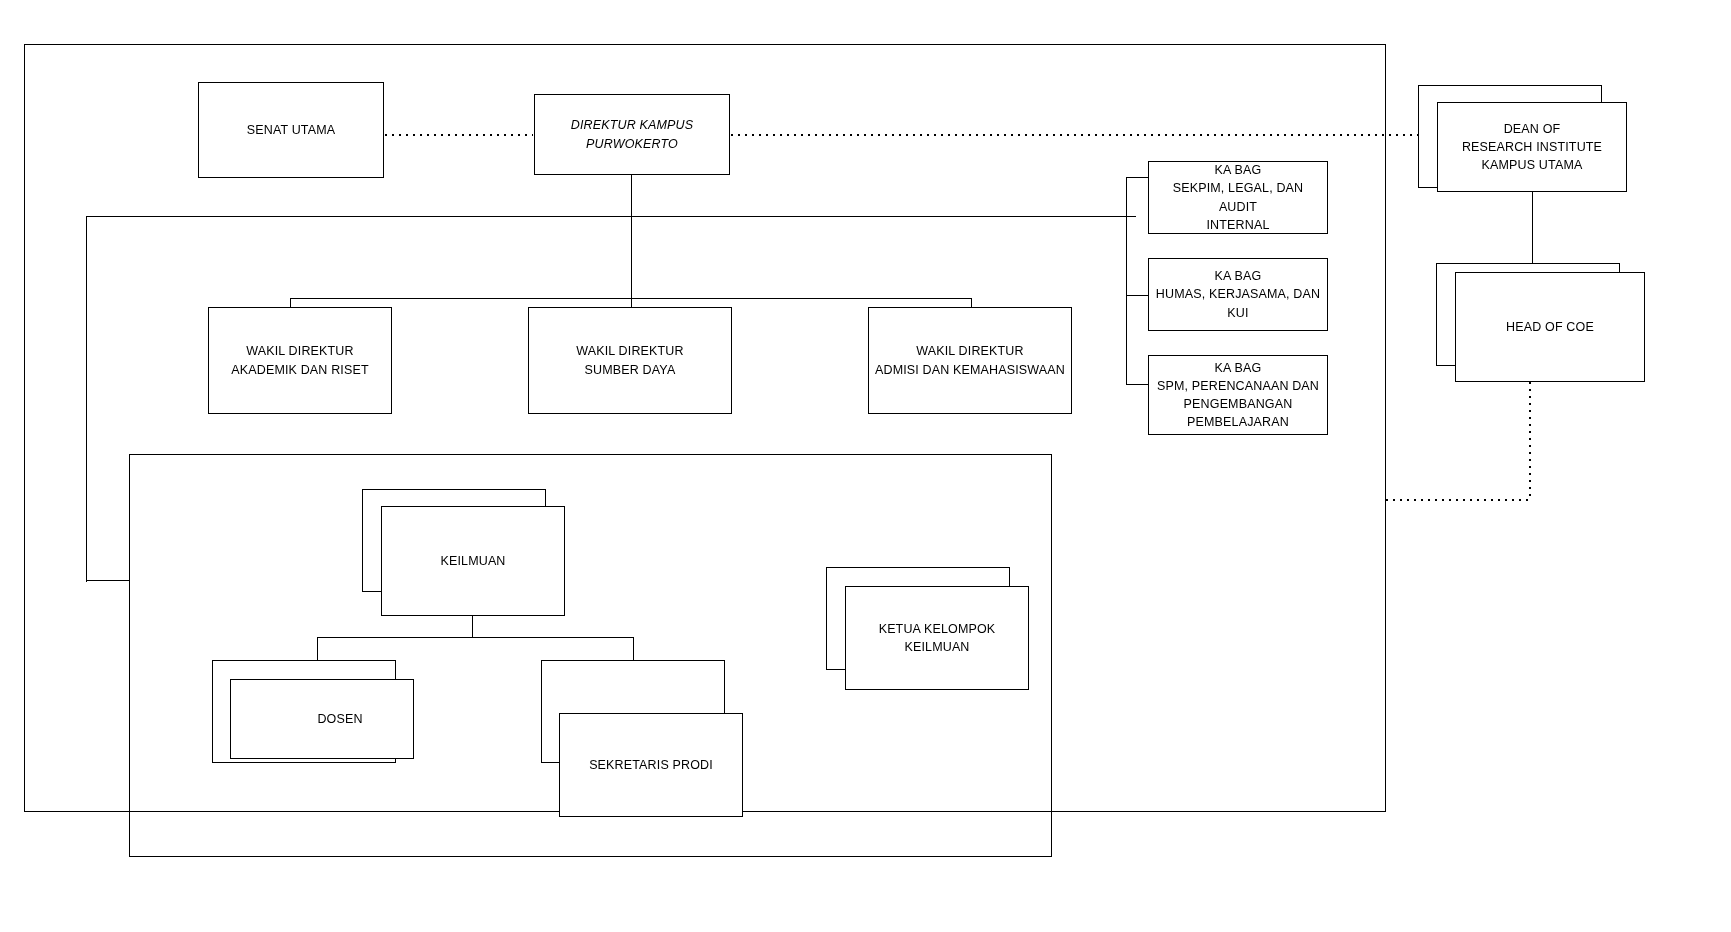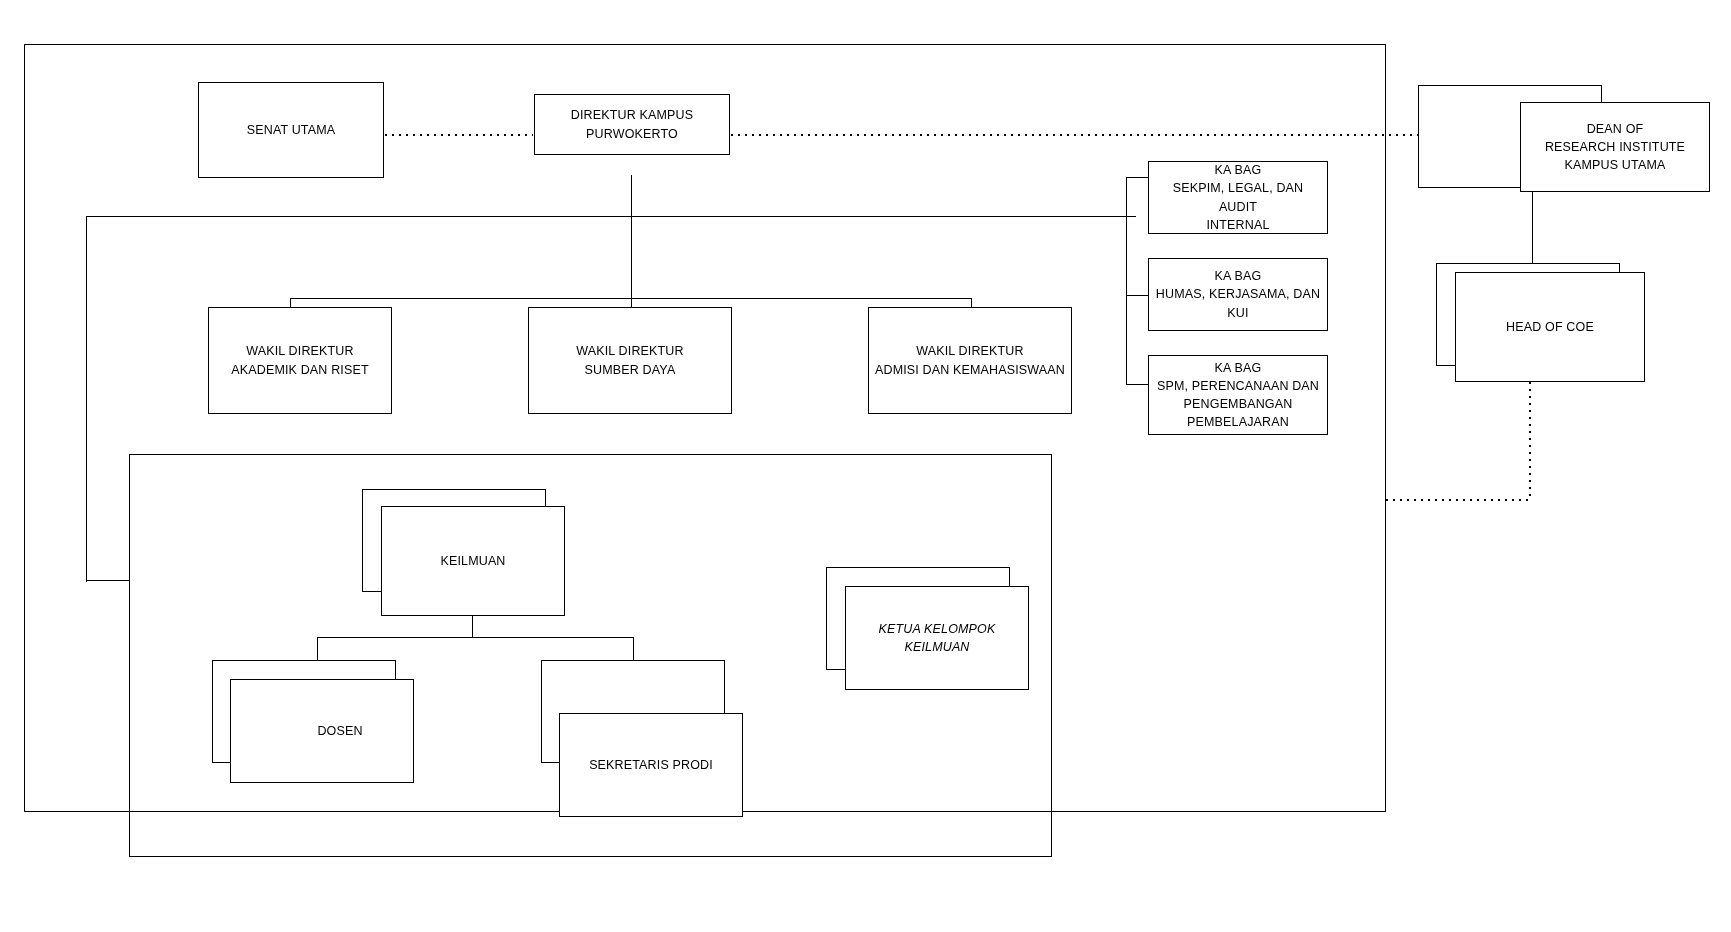--- a/index.html
+++ b/index.html
@@ -76,21 +76,21 @@
 <body>
 
 <div id="canvas">
 
   <div class="frame" style="left:24px; top:44px; width:1362px; height:768px;"></div>
 
   <div class="box" style="left:198px; top:82px; width:186px; height:96px;">SENAT UTAMA</div>
 
   <div class="hdot" style="left:385px; top:134px; width:148px;"></div>
 
-  <div class="box" style="left:534px; top:94px; width:196px; height:61px;">DIREKTUR KAMPUS
+  <div class="box" style="left:534px; top:94px; width:196px; height:81px;font-style:italic;">DIREKTUR KAMPUS
 PURWOKERTO</div>
 
   <div class="hdot" style="left:731px; top:134px; width:696px;"></div>
 
   <div class="vline" style="left:631px; top:175px; width:1.3px; height:125px;"></div>
 
   <div class="hline" style="left:290px; top:298px; width:682px;"></div>
   <div class="vline" style="left:290px; top:298px; height:10px;"></div>
   <div class="vline" style="left:631px; top:298px; height:10px;"></div>
   <div class="vline" style="left:971px; top:298px; height:10px;"></div>
@@ -130,31 +130,31 @@
 
   <div class="shadow" style="left:362px; top:489px; width:184px; height:103px;"></div>
   <div class="box" style="left:381px; top:506px; width:184px; height:110px;">KEILMUAN</div>
 
   <div class="vline" style="left:472px; top:616px; height:22px;"></div>
   <div class="hline" style="left:317px; top:637px; width:317px;"></div>
   <div class="vline" style="left:317px; top:637px; height:24px;"></div>
   <div class="vline" style="left:633px; top:637px; height:24px;"></div>
 
   <div class="shadow" style="left:212px; top:660px; width:184px; height:103px;"></div>
-  <div class="box" style="left:230px; top:679px; width:184px; height:104px;padding-left:42px;">DOSEN</div>
+  <div class="box" style="left:230px; top:679px; width:184px; height:80px;padding-left:42px;">DOSEN</div>
 
   <div class="shadow" style="left:541px; top:660px; width:184px; height:103px;"></div>
   <div class="box" style="left:559px; top:679px; width:184px; height:104px;margin-top:34px;">SEKRETARIS PRODI</div>
 
   <div class="shadow" style="left:826px; top:567px; width:184px; height:103px;"></div>
-  <div class="box" style="left:845px; top:586px; width:184px; height:104px;font-style:italic;">KETUA KELOMPOK
+  <div class="box" style="left:845px; top:586px; width:184px; height:104px;">KETUA KELOMPOK
 KEILMUAN</div>
 
   <div class="shadow" style="left:1418px; top:85px; width:184px; height:103px;"></div>
-  <div class="box" style="left:1520px; top:102px; width:190px; height:90px;">DEAN OF
+  <div class="box" style="left:1437px; top:102px; width:190px; height:90px;">DEAN OF
 RESEARCH INSTITUTE
 KAMPUS UTAMA</div>
 
   <div class="vline" style="left:1532px; top:192px; height:72px;"></div>
 
   <div class="shadow" style="left:1436px; top:263px; width:184px; height:103px;"></div>
   <div class="box" style="left:1455px; top:272px; width:190px; height:110px;">HEAD OF COE</div>
 
   <div class="vdot" style="left:1529px; top:382px; height:119px;"></div>
   <div class="hdot" style="left:1386px; top:499px; width:145px;"></div>

